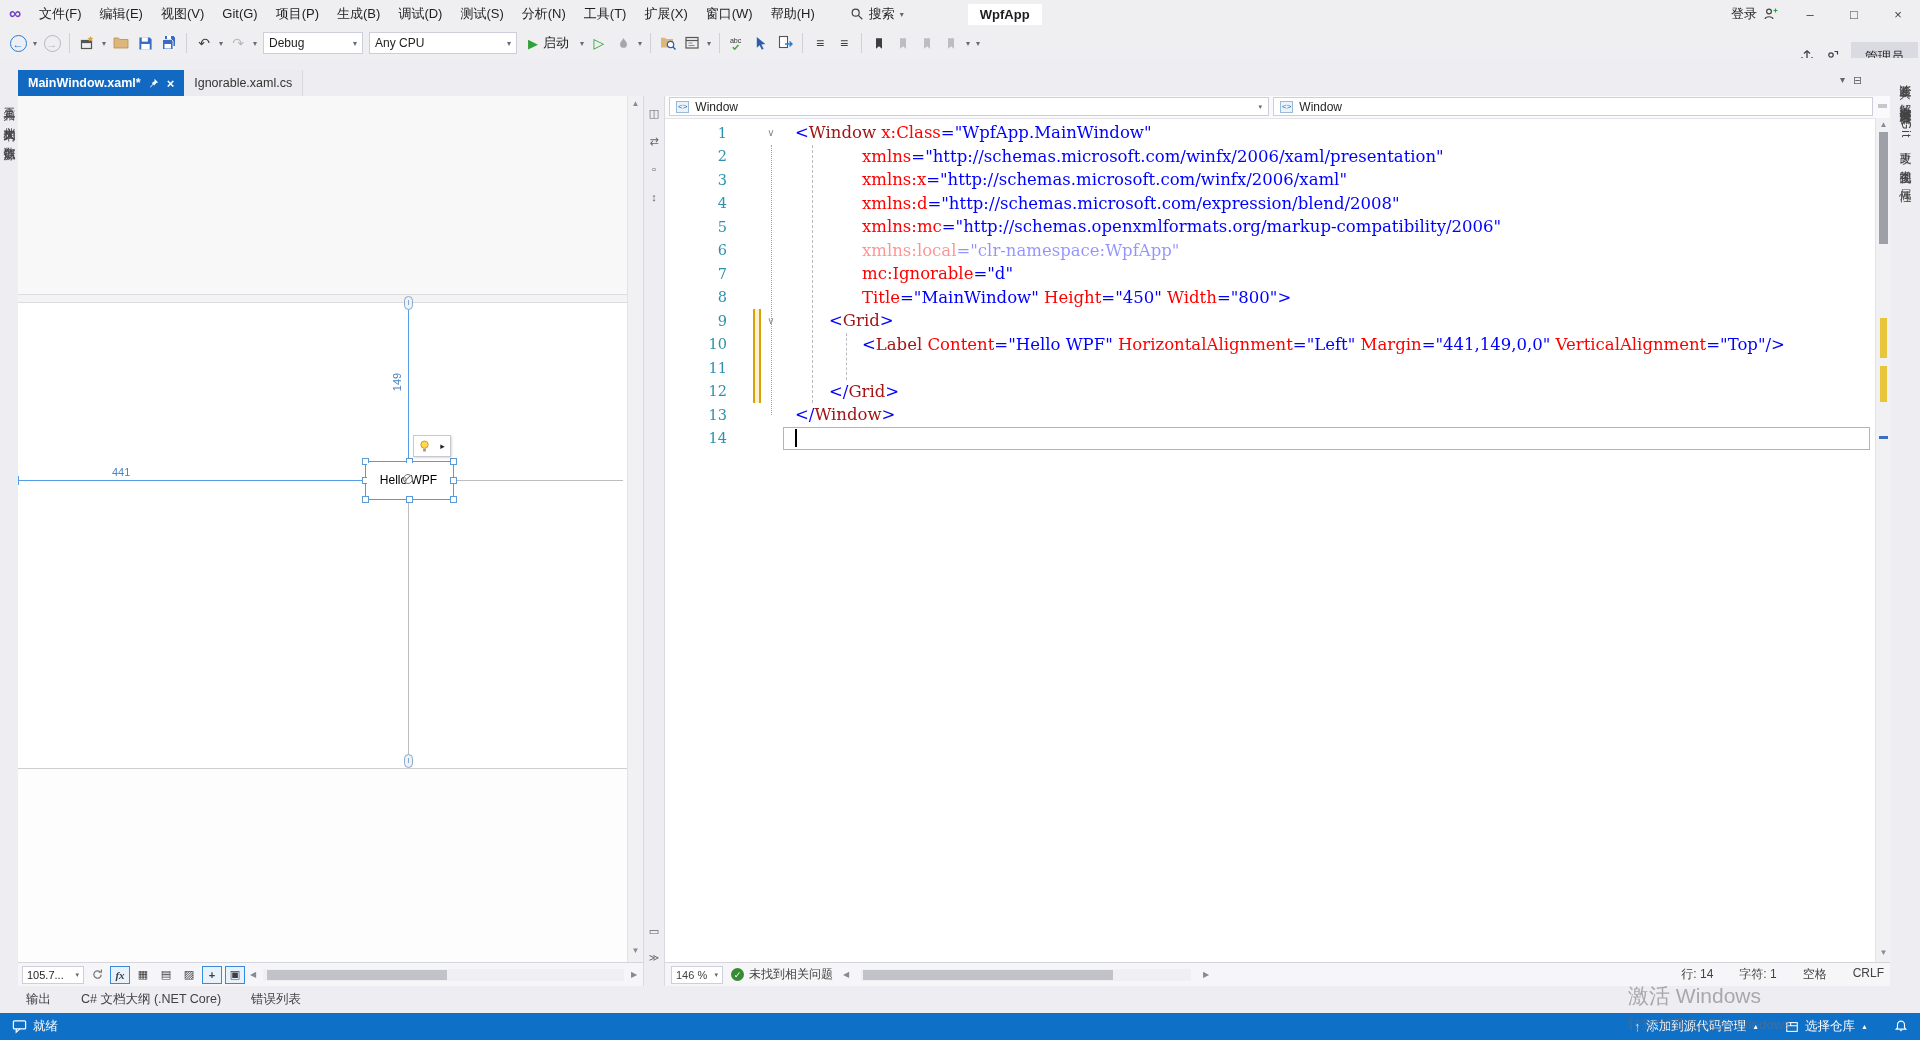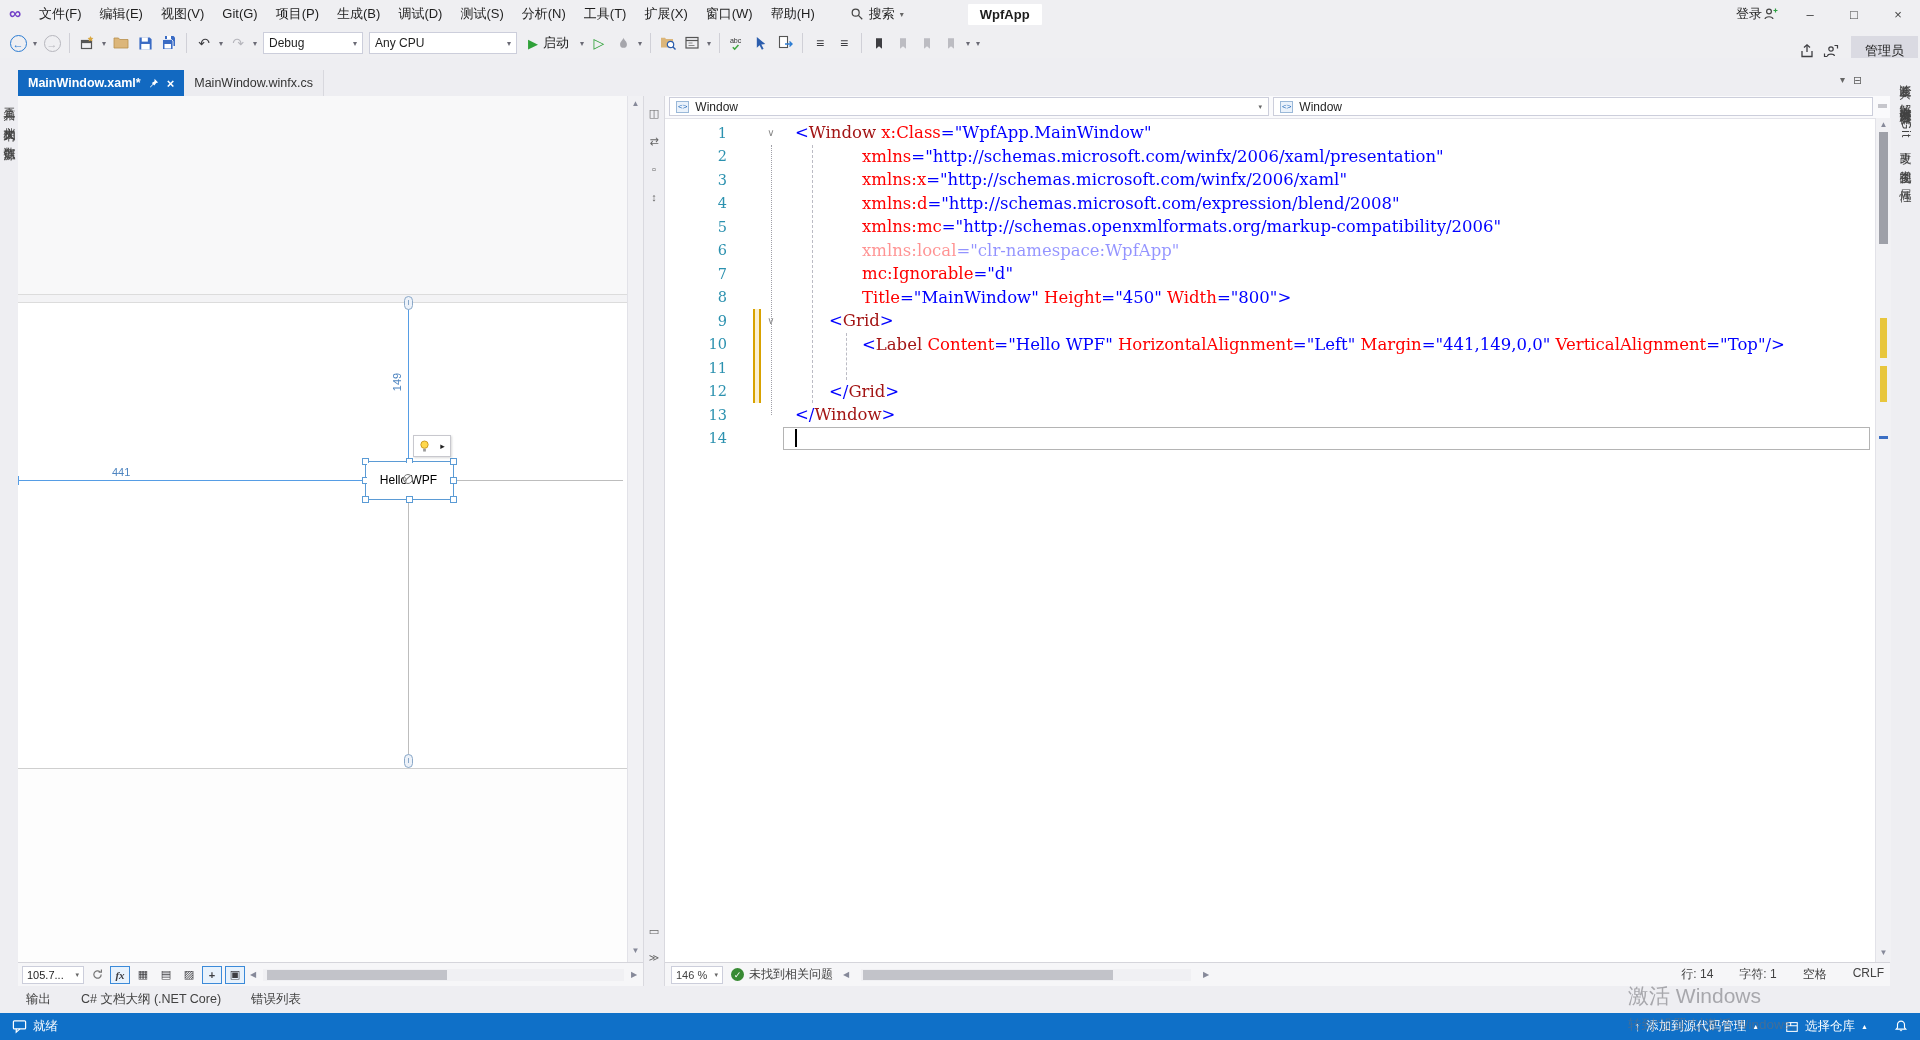--- a/index.html
+++ b/index.html
@@ -6,21 +6,21 @@
   #root{position:relative;width:1920px;height:1040px;overflow:hidden;background:#EEEEF2;
         font-family:"Liberation Sans","DejaVu Sans",sans-serif;font-size:13px;color:#1E1E1E;-webkit-font-smoothing:antialiased;}
   .abs{position:absolute;}
   
   .titlebar{left:0;top:0;width:1920px;height:28px;background:#EFEFF2;display:flex;align-items:center;}
   .vslogo{width:30px;text-align:center;font-style:italic;font-weight:bold;font-size:17px;color:#7442C8;}
   .menu-item{padding:0 9px;height:28px;line-height:28px;color:#1E1E1E;cursor:default;}
   .search-wrap{display:flex;align-items:center;gap:5px;margin-left:26px;color:#1E1E1E;}
   .title-pill{margin-left:64px;background:#FFFFFF;padding:3px 12px;font-weight:bold;border-radius:1px;}
   .tb-right{margin-left:auto;display:flex;align-items:center;gap:0;}
-  .signin{display:flex;align-items:center;padding:0 10px;text-align:center;}
+  .signin{display:flex;align-items:center;gap:5px;padding:0 10px;text-align:center;}
   .winbtn{width:44px;height:28px;display:flex;align-items:center;justify-content:center;color:#444;font-size:13px;}
   
   .toolbar{left:0;top:28px;width:1920px;height:30px;background:#EFEFF2;display:flex;align-items:center;padding-left:6px;box-sizing:border-box;}
   .tbi{height:24px;min-width:22px;display:flex;align-items:center;justify-content:center;margin:0 1px;border-radius:2px;}
   .tb-sep{width:1px;height:20px;background:#D0D0D7;margin:0 5px;}
   .tb-dd{width:10px;font-size:8px;color:#6A6A75;display:flex;justify-content:center;}
   .combo{height:22px;background:#FFF;border:1px solid #CCCEDB;display:flex;align-items:center;padding:0 5px;box-sizing:border-box;font-size:12px;gap:6px;margin:0 3px;}
   .combo .cv{flex:1;}
   .combo .ca{font-size:8px;color:#6A6A75;}
   .cir{width:17px;height:17px;border-radius:50%;border:1.5px solid #2B7CD3;color:#2B7CD3;font-size:11px;line-height:16px;text-align:center;box-sizing:border-box;}
@@ -279,21 +279,21 @@
         </svg>
       </span>
       <span class="tbi">
         <svg width="12" height="15" viewBox="0 0 16 16">
           <path d="M4 1h8v14l-4-3.4L4 15z" fill="#BCBCC2"></path>
         </svg>
       </span>
       <span class="tb-dd">▾</span>
       <span class="tb-dd">▾</span>
     </div>
-  <div class="abs" style="left:1795px;top:36px;height:30px;display:flex;align-items:center;">
+  <div class="abs" style="left:1795px;top:42px;height:30px;display:flex;align-items:center;">
     <span class="tbi">
         <svg width="16" height="16" viewBox="0 0 16 16">
           <path d="M8 2v7" stroke="#3E3E42" stroke-width="1.3" fill="none"></path>
           <path d="M5 4.5L8 1.8l3 2.7" stroke="#3E3E42" stroke-width="1.3" fill="none"></path>
           <path d="M3 8v5.5h10V8" stroke="#3E3E42" stroke-width="1.3" fill="none"></path>
         </svg>
       </span>
     <span class="tbi">
         <svg width="16" height="16" viewBox="0 0 16 16">
           <circle cx="8" cy="6" r="2.2" fill="none" stroke="#3E3E42" stroke-width="1.2"></circle>
@@ -323,21 +323,21 @@
         <span class="dtab active">
           <span>MainWindow.xaml*</span>
           <span>
             <svg width="10" height="10" viewBox="0 0 10 10">
               <path d="M5.5 0.8l3.6 3.6-1.9.5-1.9 2.7-1-1-2.8 2.8-.5-.5 2.8-2.8-1-1 2.7-1.9z" fill="#FFF"></path>
             </svg>
           </span>
           <span style="font-size: 13px;">×</span>
         </span>
         <span class="dtab inactive">
-          <span>MainWindow.winfx.cs</span>
+          <span>Ignorable.xaml.cs</span>
         </span>
       </div>
     <div class="abs tabrow-icons">
       <span>▾</span>
       <span style="font-size:11px;">⊟</span>
     </div>
 
     <div class="abs designer">
       <div class="abs dz-top"></div>
       <div class="abs dz-strip"></div>

